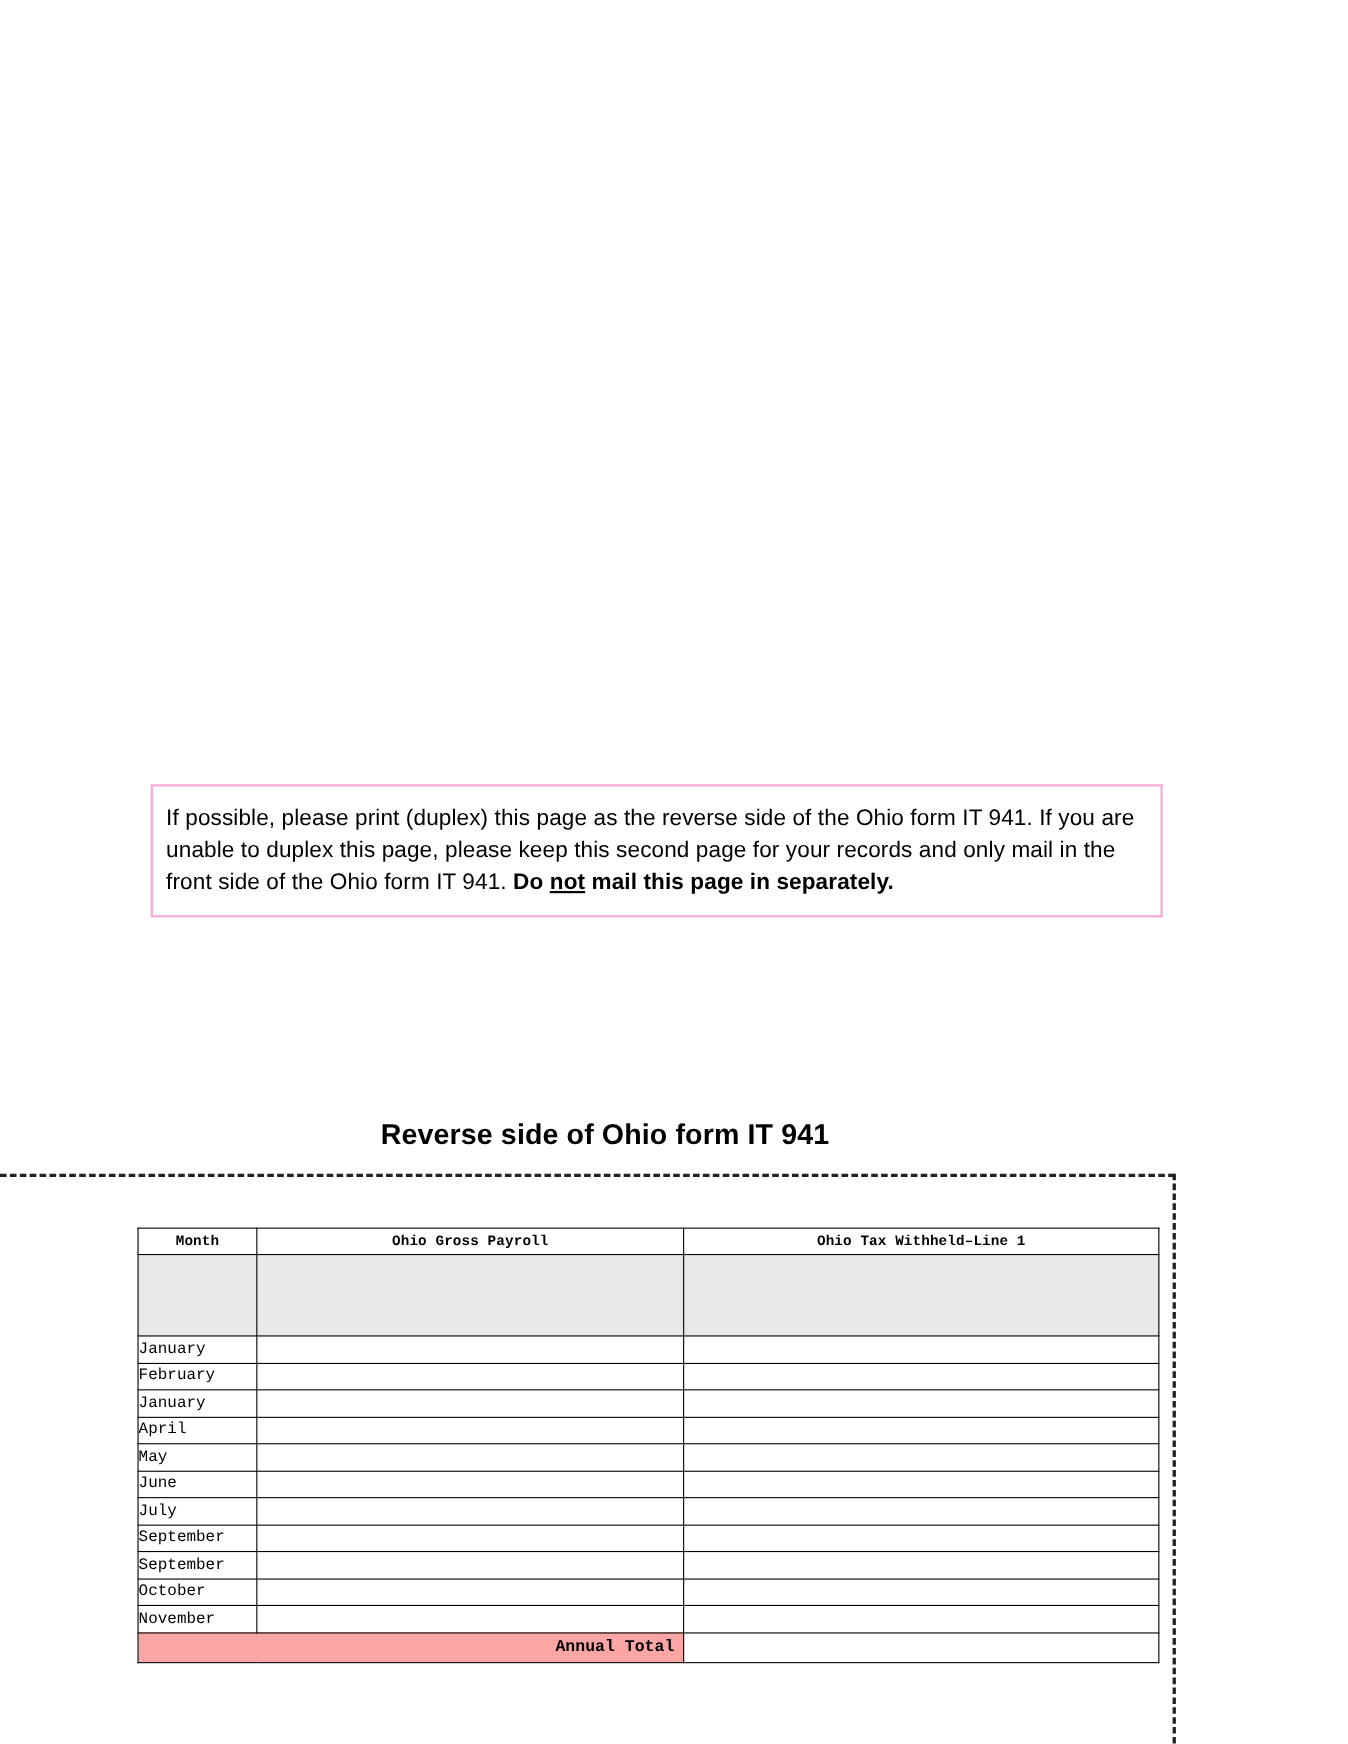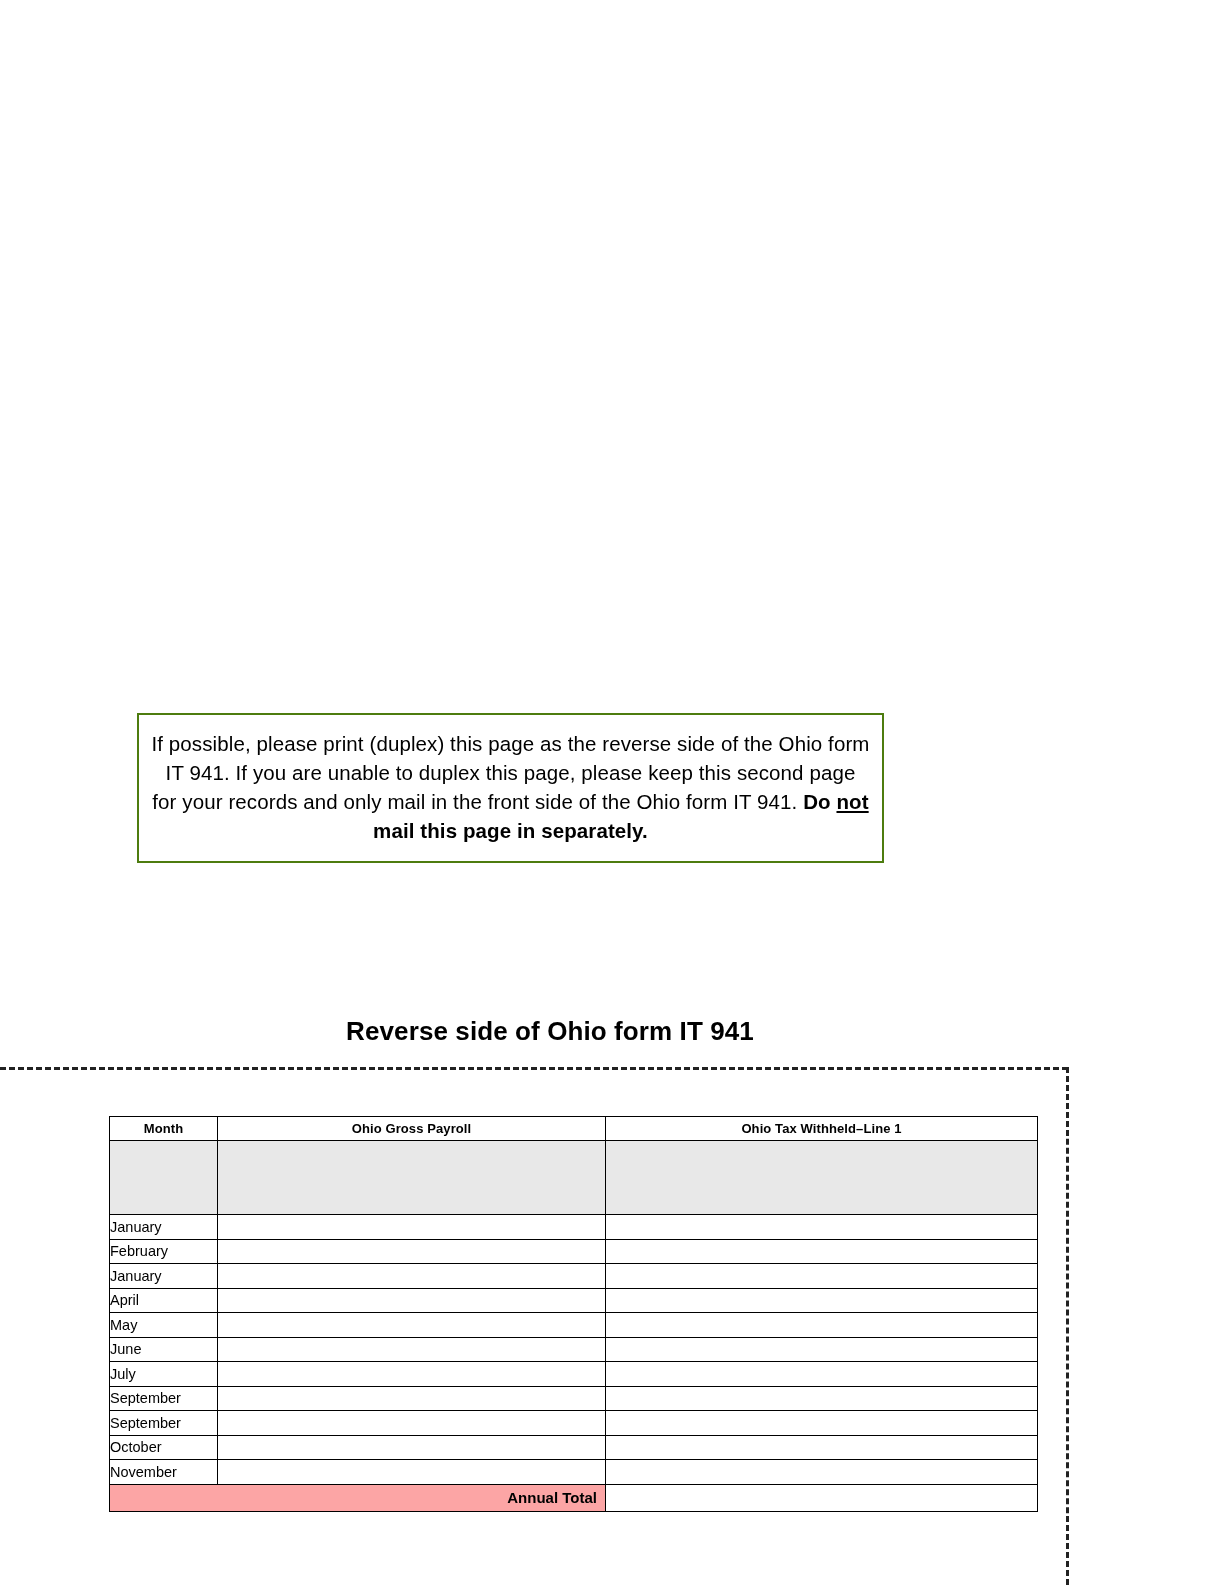--- a/index.html
+++ b/index.html
@@ -14,25 +14,24 @@
     font-family: "Liberation Sans", sans-serif;
     color: #000000;
     overflow: hidden;
   }
 
   
   .notice-box {
     position: absolute;
     left: 137px;
     top: 713px;
-    width: 747px;
+    width: 920px;
     box-sizing: border-box;
-    border: 2px solid #4d7c0f;
+    border: 2px solid #f9a8d4;
     padding: 14px 12px 16px 12px;
-    text-align: center;
   }
   .notice-text {
     font-size: 20.5px;
     line-height: 29px;
     letter-spacing: 0.1px;
   }
   .notice-text .b { font-weight: bold; }
   .notice-text .bu { font-weight: bold; text-decoration: underline; }
 
   
@@ -61,23 +60,24 @@
     left: 1066px;
     top: 1067px;
     width: 0;
     height: 518px;
     border-left: 3px dashed #222222;
   }
 
   
   .table-wrap {
     position: absolute;
-    left: 109px;
+    left: 125px;
     top: 1116px;
     width: 928px;
+    font-family: Liberation Mono, monospace;
   }
   table.payroll {
     border-collapse: collapse;
     width: 100%;
     table-layout: fixed;
   }
   table.payroll th,
   table.payroll td {
     border: 1px solid #000000;
     font-size: 14.5px;

